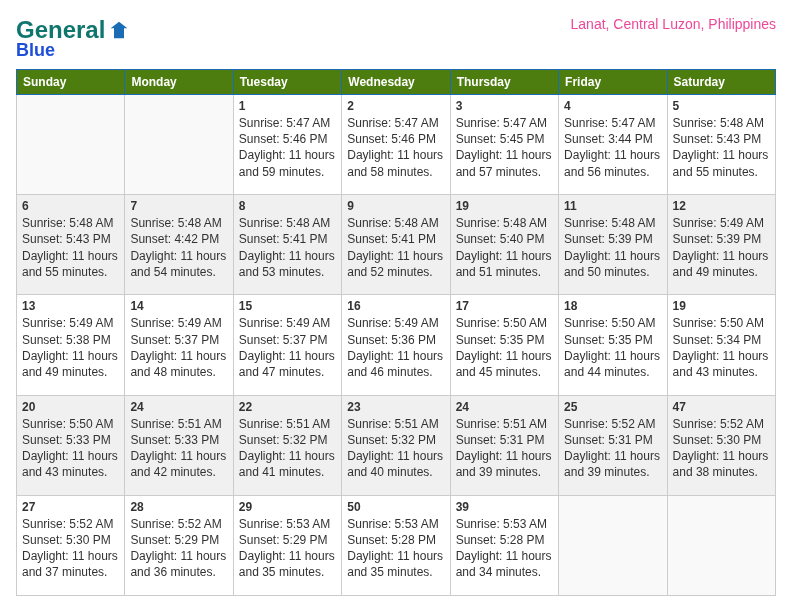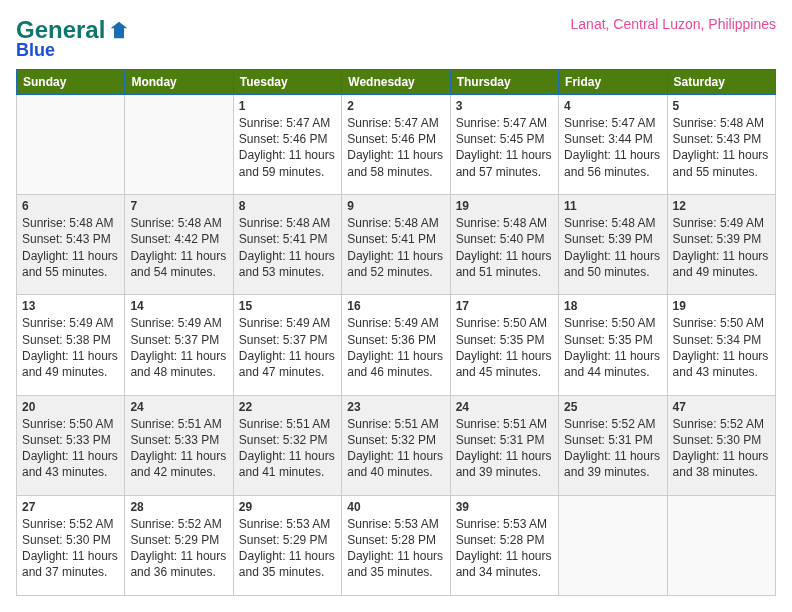--- a/index.html
+++ b/index.html
@@ -342,21 +342,21 @@
 and 36 minutes.</div>
           </td>
           <td>
             <span class="day-number">29</span>
             <div class="day-info">Sunrise: 5:53 AM
 Sunset: 5:29 PM
 Daylight: 11 hours
 and 35 minutes.</div>
           </td>
           <td>
-            <span class="day-number">40</span>
+            <span class="day-number">50</span>
             <div class="day-info">Sunrise: 5:53 AM
 Sunset: 5:28 PM
 Daylight: 11 hours
 and 35 minutes.</div>
           </td>
           <td>
             <span class="day-number">39</span>
             <div class="day-info">Sunrise: 5:53 AM
 Sunset: 5:28 PM
 Daylight: 11 hours

